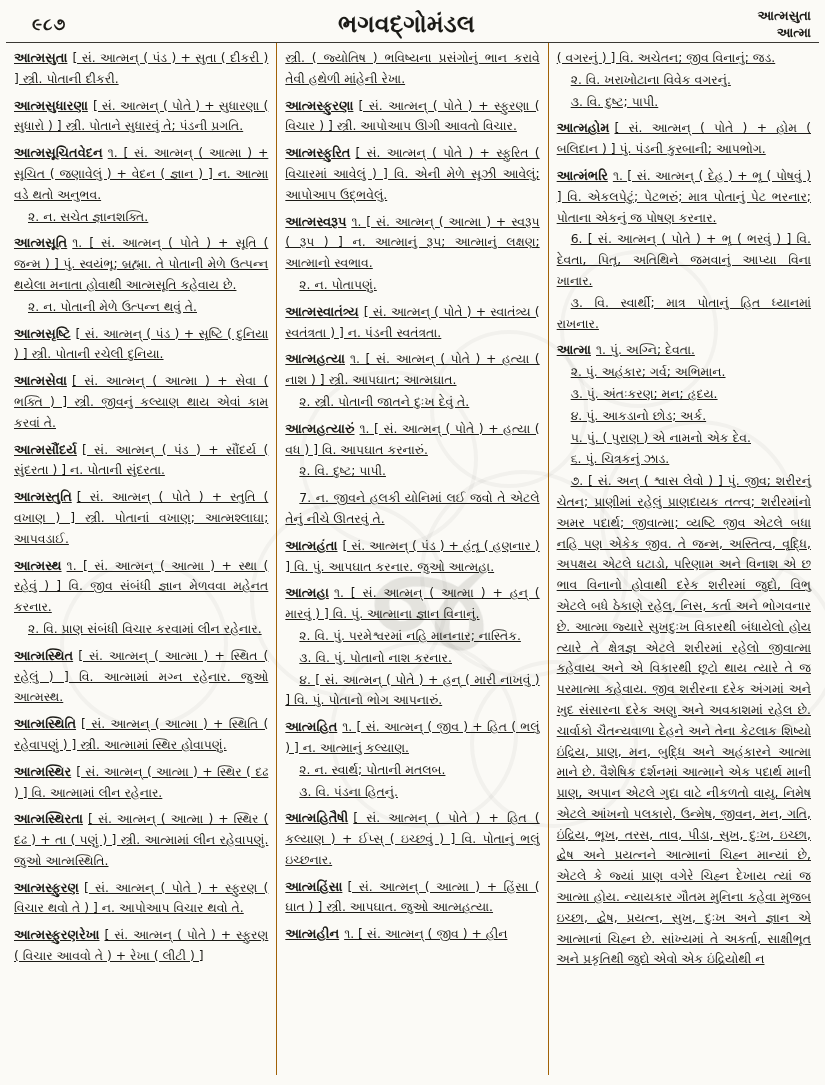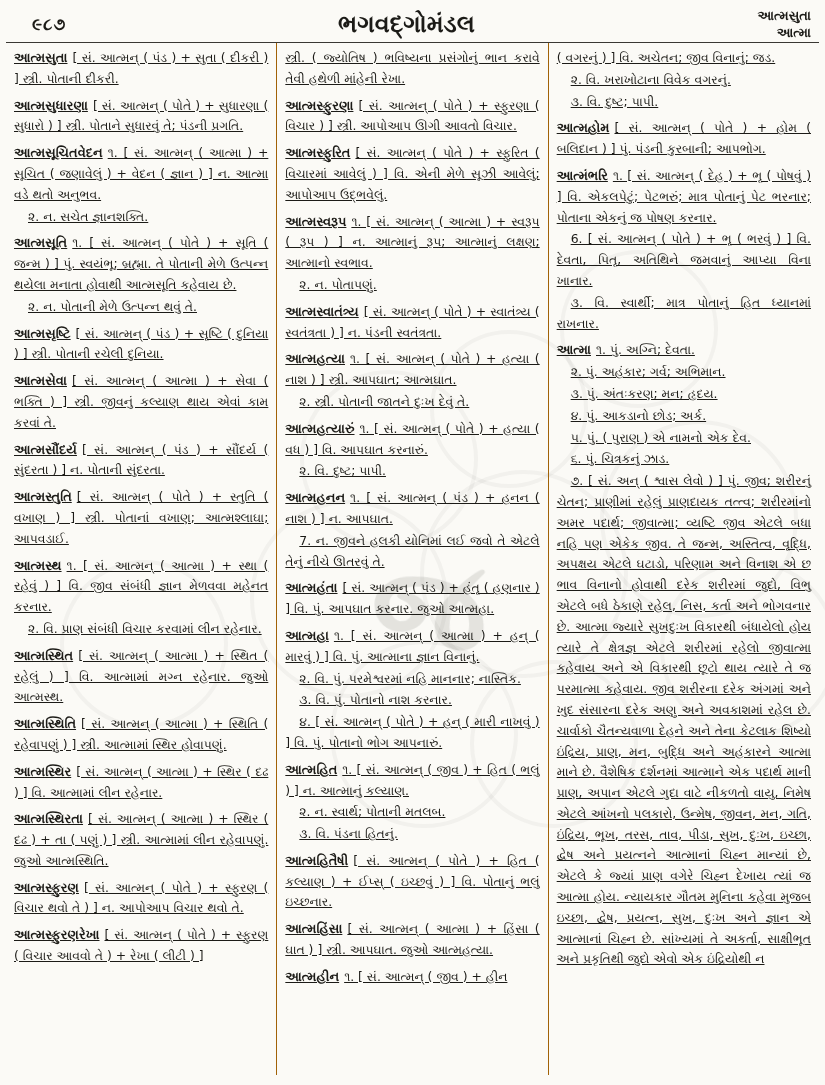--- a/index.html
+++ b/index.html
@@ -202,21 +202,20 @@
         </div>
         <div class="entry">
           <p><span class="headword">આત્મહત્યા</span><span>૧. [ સં. આત્મન્ ( પોતે ) + હત્યા ( નાશ ) ] સ્ત્રી. આપઘાત; આત્મઘાત.</span></p>
           <p class="sense">૨. સ્ત્રી. પોતાની જાતને દુઃખ દેવું તે.</p>
         </div>
         <div class="entry">
           <p><span class="headword">આત્મહત્યારું</span><span>૧. [ સં. આત્મન્ ( પોતે ) + હત્યા ( વધ ) ] વિ. આપઘાત કરનારું.</span></p>
           <p class="sense">૨. વિ. દુષ્ટ; પાપી.</p>
         </div>
         <div class="entry">
-          <p><span class="headword">આત્મહનન</span><span>૧. [ સં. આત્મન્ ( પંડ ) + હનન ( નાશ ) ] ન. આપઘાત.</span></p>
           <p class="sense">7. ન. જીવને હલકી યોનિમાં લઈ જવો તે એટલે તેનું નીચે ઊતરવું તે.</p>
         </div>
         <div class="entry">
           <p><span class="headword">આત્મહંતા</span><span>[ સં. આત્મન્ ( પંડ ) + હંતૃ ( હણનાર ) ] વિ. પું. આપઘાત કરનાર. જુઓ આત્મહા.</span></p>
         </div>
         <div class="entry">
           <p><span class="headword">આત્મહા</span><span>૧. [ સં. આત્મન્ ( આત્મા ) + હન્ ( મારવું ) ] વિ. પું. આત્માના જ્ઞાન વિનાનું.</span></p>
           <p class="sense">૨. વિ. પું. પરમેશ્વરમાં નહિ માનનાર; નાસ્તિક.</p>
           <p class="sense">૩. વિ. પું. પોતાનો નાશ કરનાર.</p>
           <p class="sense">૪. [ સં. આત્મન્ ( પોતે ) + હન્ ( મારી નાખવું ) ] વિ. પું. પોતાનો ભોગ આપનારું.</p>

